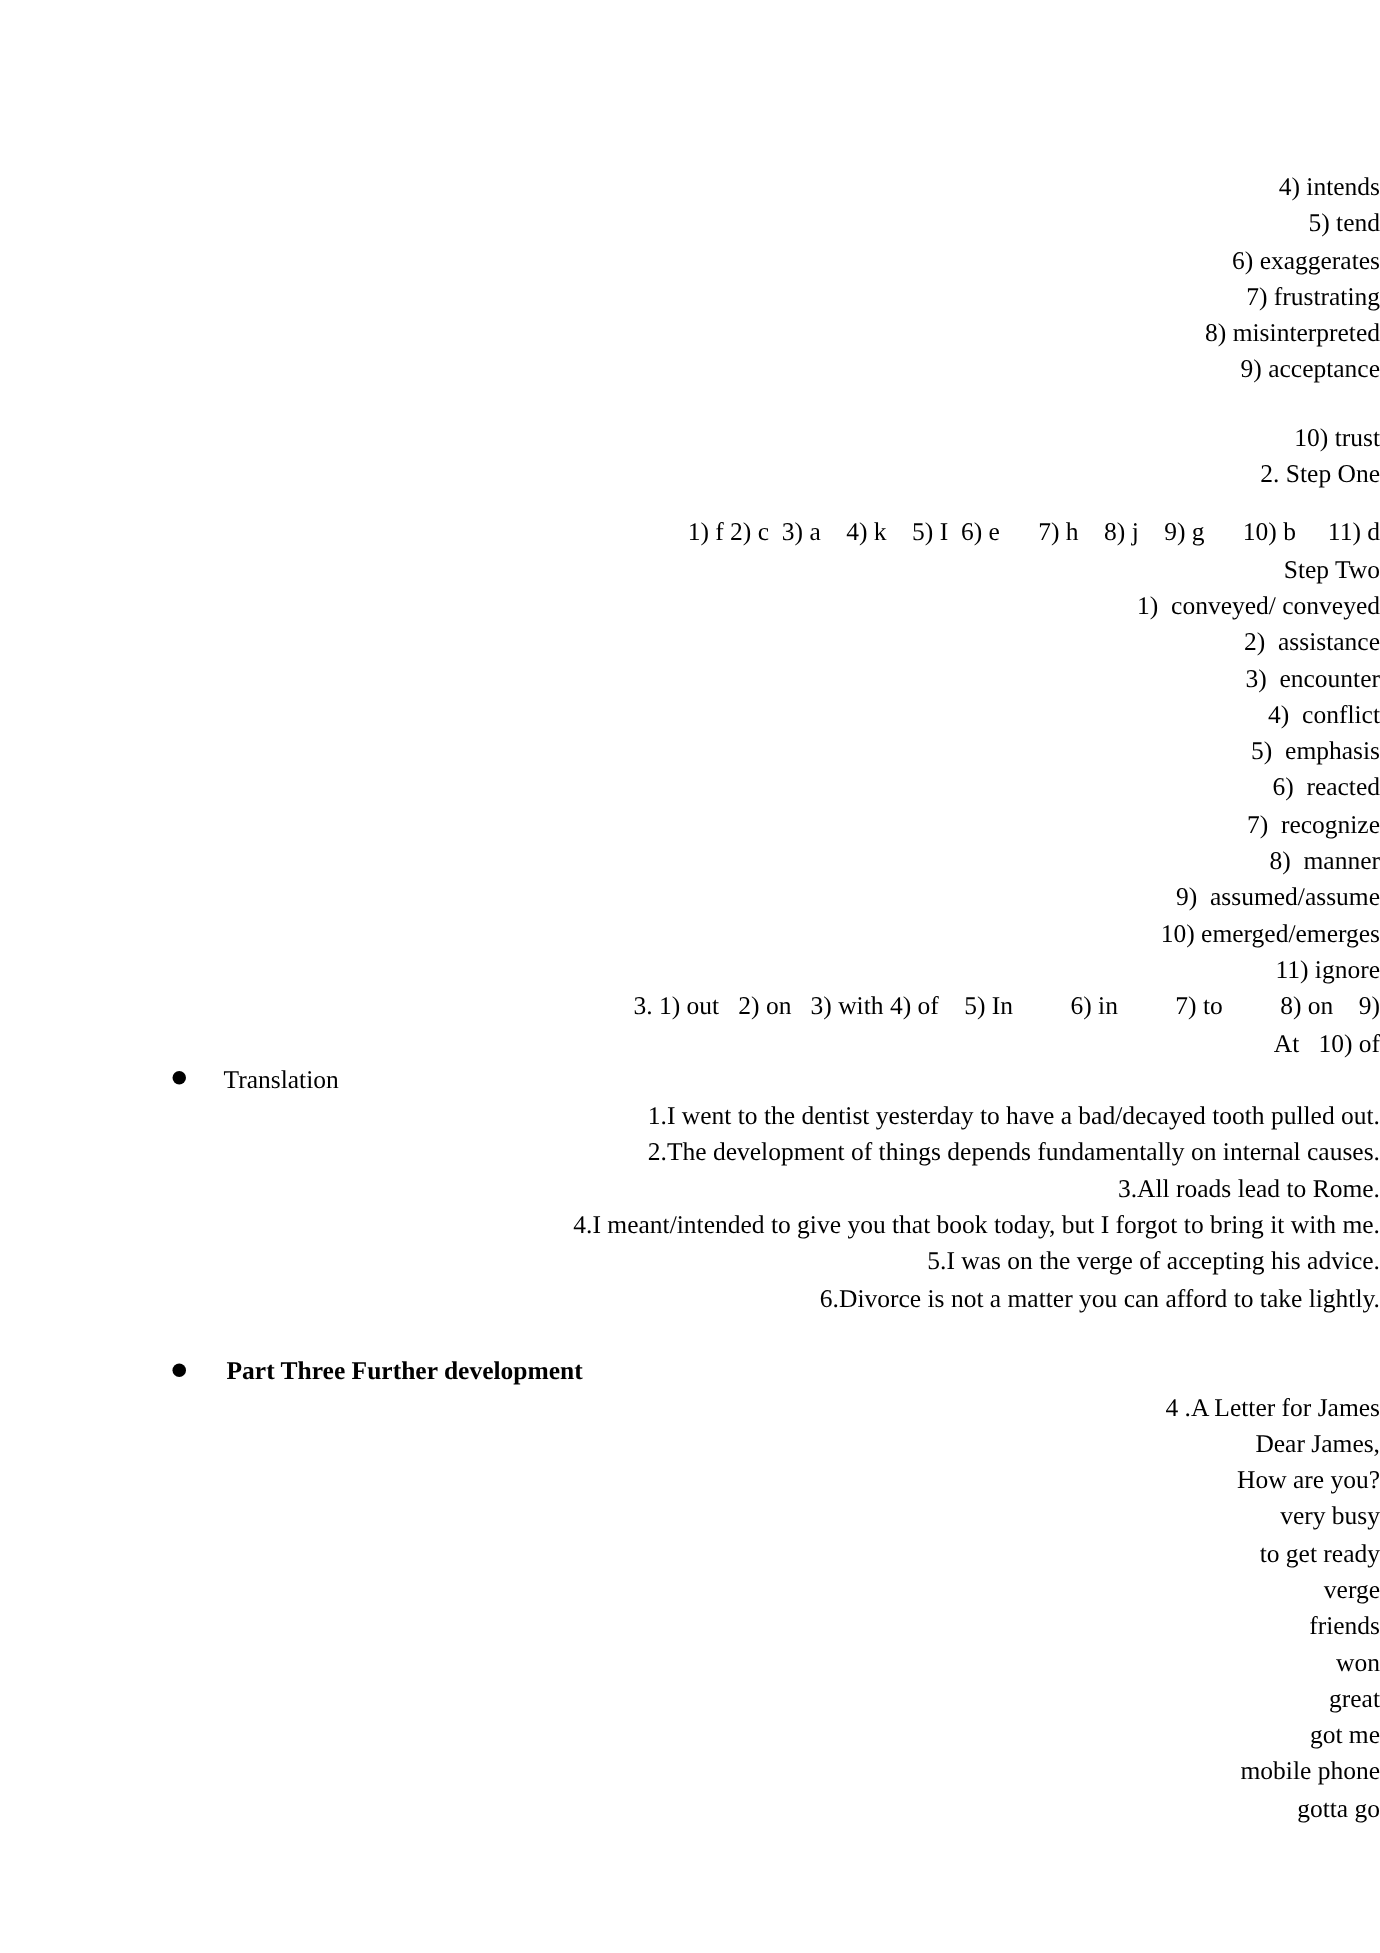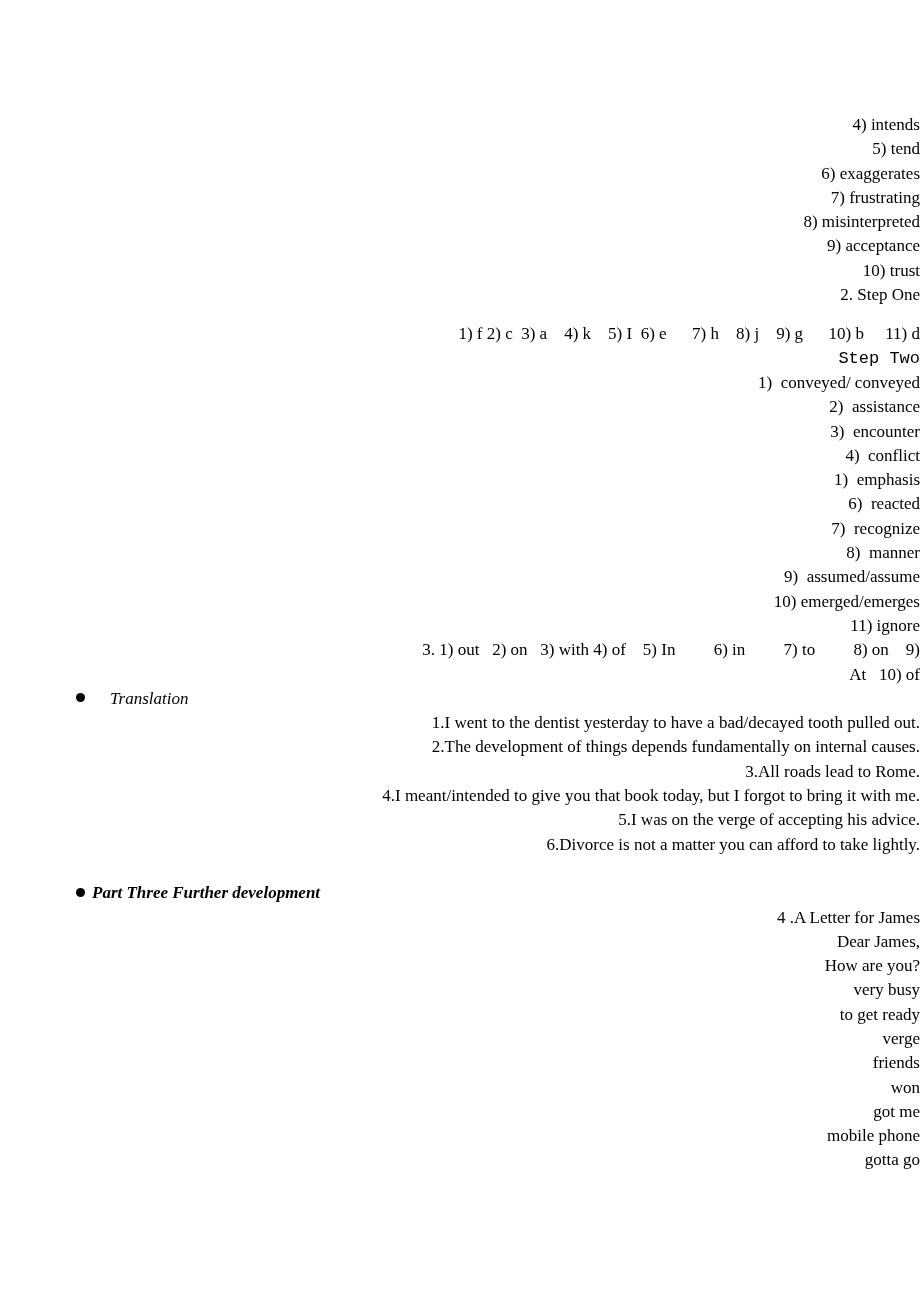--- a/index.html
+++ b/index.html
@@ -24,27 +24,27 @@
     box-sizing: border-box;
   }
   .line {
     white-space: pre;
     height: 24.3px;
     line-height: 24.3px;
     text-align: right;
   }
   
   .ind-numlist  { padding-left: 167px; }   
-  .ind-numlist-wide { padding-left: 68px; } 
+  .ind-numlist-wide { padding-left: 68px; margin-top: 21px; } 
   .ind-sect     { padding-left: 140px; }   
-  .ind-steptwo  { padding-left: 68px; font-family: Liberation Mono, monospace; }   
+  .ind-steptwo  { padding-left: 68px; }   
   .ind-stepone-ans { padding-left: 163px; margin-top: 15px; }
   .ind-item     { padding-left: 168px; }   
   .ind-item-10  { padding-left: 83px; }   
-  .ind-bullet   { padding-left: 76px; font-style: italic; }
+  .ind-bullet   { padding-left: 115px; }
   .ind-trans    { padding-left: 104px; }
   .ind-letter-title { padding-left: 136px; }
   .ind-dear     { }
   .ind-body     { padding-left: 172px; }
 
   .bullet-row {
     white-space: pre;
     height: 24.3px;
     line-height: 24.3px;
   }
@@ -77,21 +77,21 @@
   <div class="line ind-numlist-wide">10) trust</div>
 
   <div class="line ind-sect">2. Step One</div>
   <div class="line ind-stepone-ans">1) f 2) c  3) a    4) k    5) I  6) e      7) h    8) j    9) g      10) b     11) d</div>
   <div class="line ind-steptwo">Step Two</div>
 
   <div class="line ind-item">1)  conveyed/ conveyed</div>
   <div class="line ind-item">2)  assistance</div>
   <div class="line ind-item">3)  encounter</div>
   <div class="line ind-item">4)  conflict</div>
-  <div class="line ind-item">1)  emphasis</div>
+  <div class="line ind-item">5)  emphasis</div>
   <div class="line ind-item">6)  reacted</div>
   <div class="line ind-item">7)  recognize</div>
   <div class="line ind-item">8)  manner</div>
   <div class="line ind-item">9)  assumed/assume</div>
   <div class="line ind-item-10">10) emerged/emerges</div>
   <div class="line ind-item-10">11) ignore</div>
 
   <div class="line ind-sect">3. 1) out   2) on   3) with 4) of    5) In         6) in         7) to         8) on    9)</div>
   <div class="line ind-sect">At   10) of</div>
 
@@ -99,28 +99,29 @@
 
   <div class="line ind-trans"><span class="trans-num">1.</span><span>I went to the dentist yesterday to have a bad/decayed tooth pulled out.</span></div>
   <div class="line ind-trans"><span class="trans-num">2.</span><span>The development of things depends fundamentally on internal causes.</span></div>
   <div class="line ind-trans"><span class="trans-num">3.</span><span>All roads lead to Rome.</span></div>
   <div class="line ind-trans"><span class="trans-num">4.</span><span>I meant/intended to give you that book today, but I forgot to bring it with me.</span></div>
   <div class="line ind-trans"><span class="trans-num">5.</span><span>I was on the verge of accepting his advice.</span></div>
   <div class="line ind-trans"><span class="trans-num">6.</span><span>Divorce is not a matter you can afford to take lightly.</span></div>
 
   <div class="blank"></div>
 
-  <div class="bullet-row ind-bullet bold"><span class="disc"></span><span style="padding-left:7px;">Part Three Further development</span></div>
+  <div class="bullet-row ind-bullet bold"><span class="disc"></span><span style="padding-left:7px;margin-left:20px;">Part Three Further development</span></div>
 
   <div class="line ind-letter-title">4 .A Letter for James</div>
   <div class="line ind-dear">Dear James,</div>
 
   <div class="line ind-body">How are you?</div>
   <div class="line ind-body">very busy</div>
   <div class="line ind-body">to get ready</div>
   <div class="line ind-body">verge</div>
   <div class="line ind-body">friends</div>
   <div class="line ind-body">won</div>
+  <div class="line ind-body">great</div>
   <div class="line ind-body">got me</div>
   <div class="line ind-body">mobile phone</div>
   <div class="line ind-body">gotta go</div>
 
 </div>
 
 </body></html>

